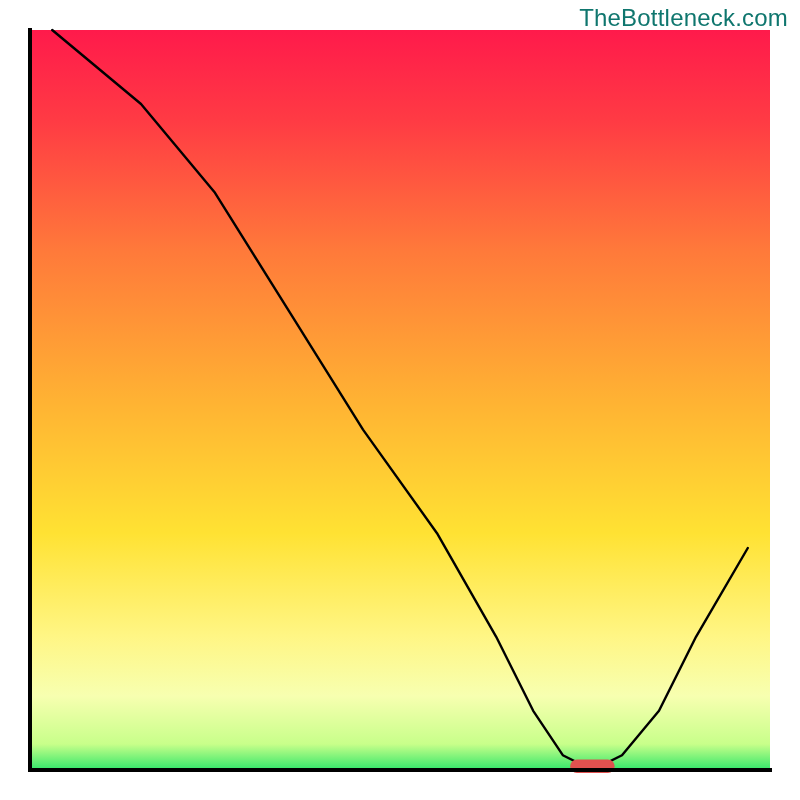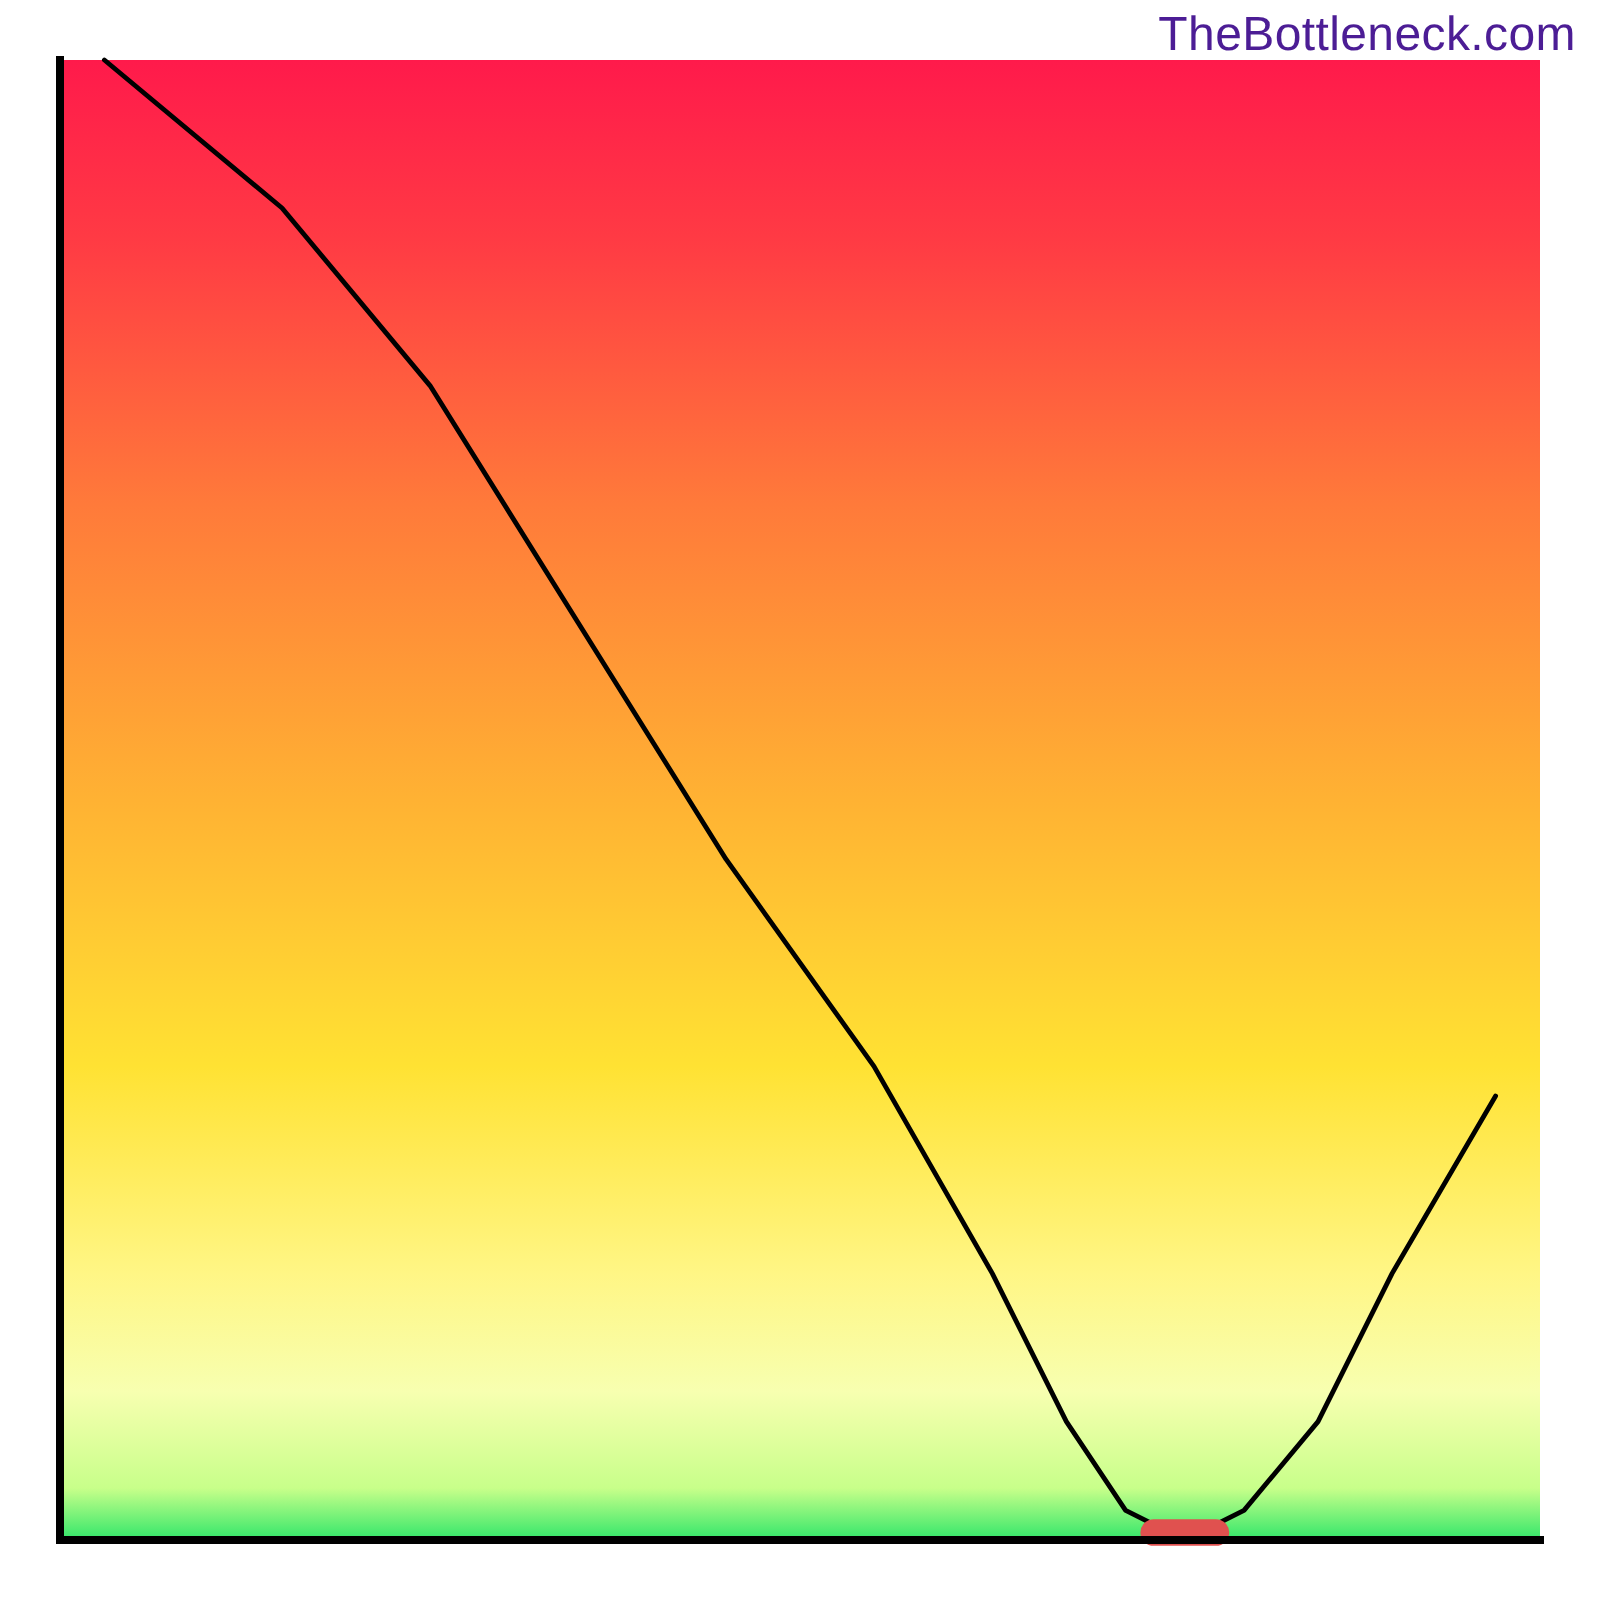--- a/index.html
+++ b/index.html
@@ -13,21 +13,21 @@
   .chart-container {
     position: relative;
     width: 800px;
     height: 800px;
   }
   .watermark {
     position: absolute;
     top: 4px;
     right: 12px;
     font-size: 24px;
-    color: #4c1d95;
+    color: #0f766e;
     font-weight: 500;
     letter-spacing: 0.2px;
     z-index: 10;
   }
   svg.chart {
     display: block;
   }
 </style>
 </head>
 <body>

